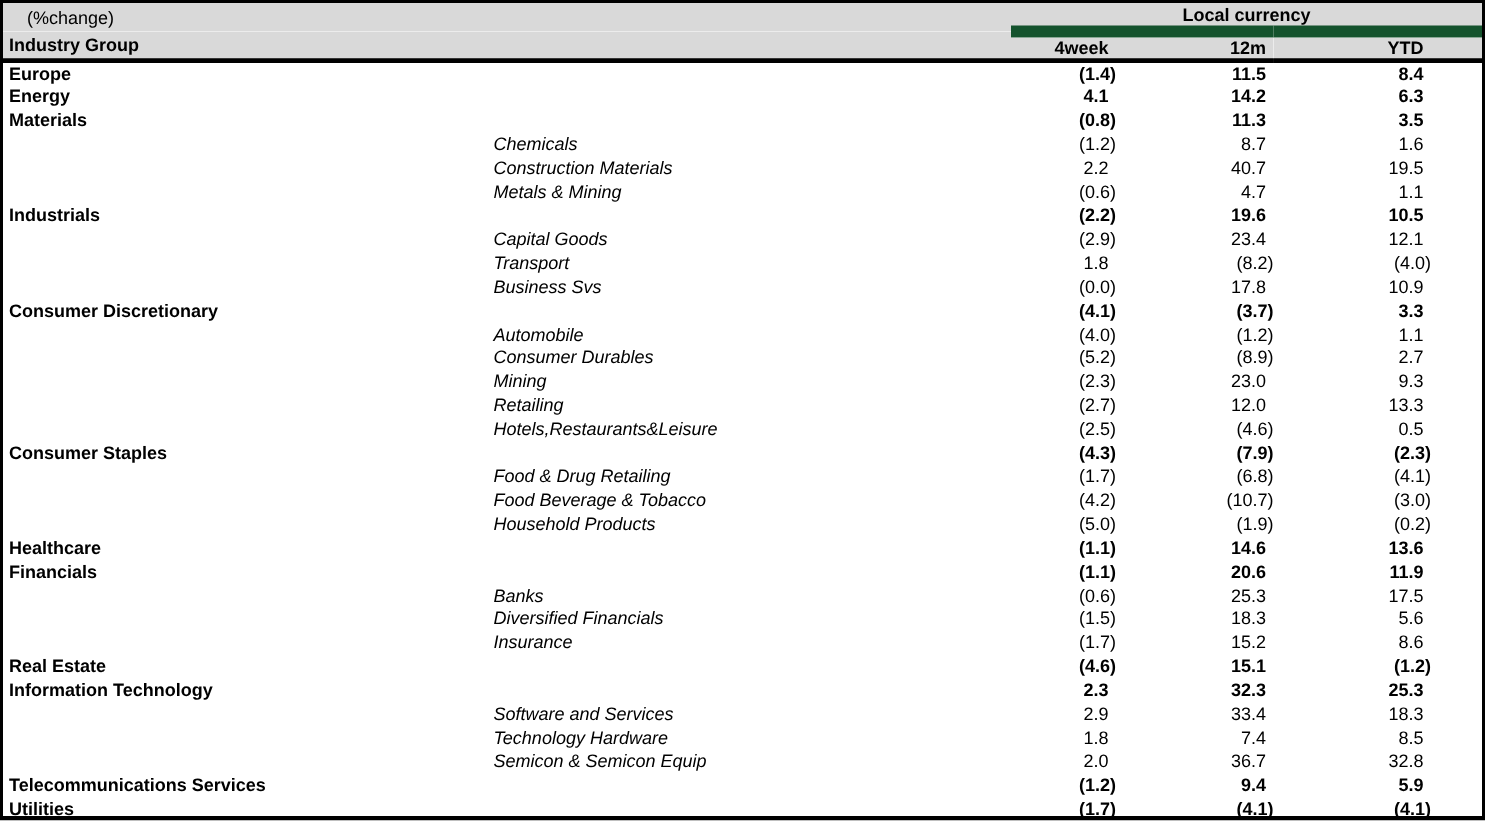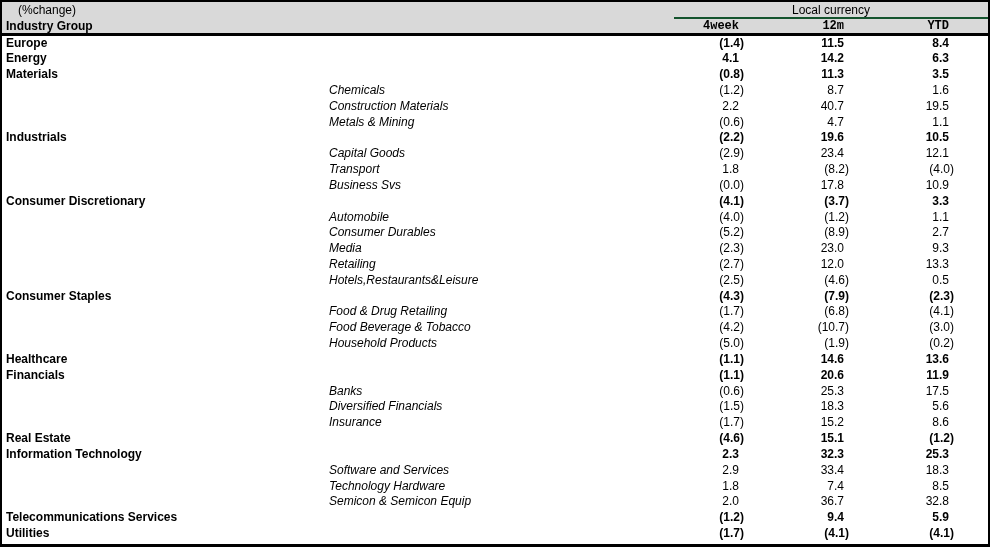--- a/index.html
+++ b/index.html
@@ -11,23 +11,23 @@
     font-size: 12px; color: #000;
   }
   table { border-collapse: collapse; table-layout: fixed; width: 986px; }
   td { padding: 0; vertical-align: middle; white-space: nowrap; overflow: hidden; }
 
   
   thead td { background: #d9d9d9; }
   tr.h1 td { height: 15px; }
   tr.h2 td { height: 14px; border-bottom: 3px solid #000; }
   .note { padding-left: 16px; font-weight: normal; }
-  .lc   { text-align: center; font-weight: normal; border-bottom: 2px solid #14532d; }
+  .lc   { text-align: center; font-weight: bold; border-bottom: 8px solid #14532d; }
   .ig   { padding-left: 4px; font-weight: bold; }
-  thead .num { font-weight: bold; font-family: Liberation Mono, monospace; }
+  thead .num { font-weight: bold; }
 
   
   tbody tr { height: 15.84px; }
   tbody .label { padding-left: 4px; margin-left: 37px; }
   tbody .label.indent { padding-left: 327px; font-weight: normal; font-style: italic; }
   tbody tr.bold { font-weight: bold; }
   .num { text-align: right; padding-right: 5px; }
   .num.paren { padding-right: 0; }
 </style>
 </head>
@@ -141,21 +141,21 @@
           <td></td>
         </tr>
         <tr>
           <td class="label indent">Consumer Durables</td>
           <td class="num paren">(5.2)</td>
           <td class="num paren">(8.9)</td>
           <td class="num">2.7</td>
           <td></td>
         </tr>
         <tr>
-          <td class="label indent">Media</td>
+          <td class="label indent">Mining</td>
           <td class="num paren">(2.3)</td>
           <td class="num">23.0</td>
           <td class="num">9.3</td>
           <td></td>
         </tr>
         <tr>
           <td class="label indent">Retailing</td>
           <td class="num paren">(2.7)</td>
           <td class="num">12.0</td>
           <td class="num">13.3</td>

